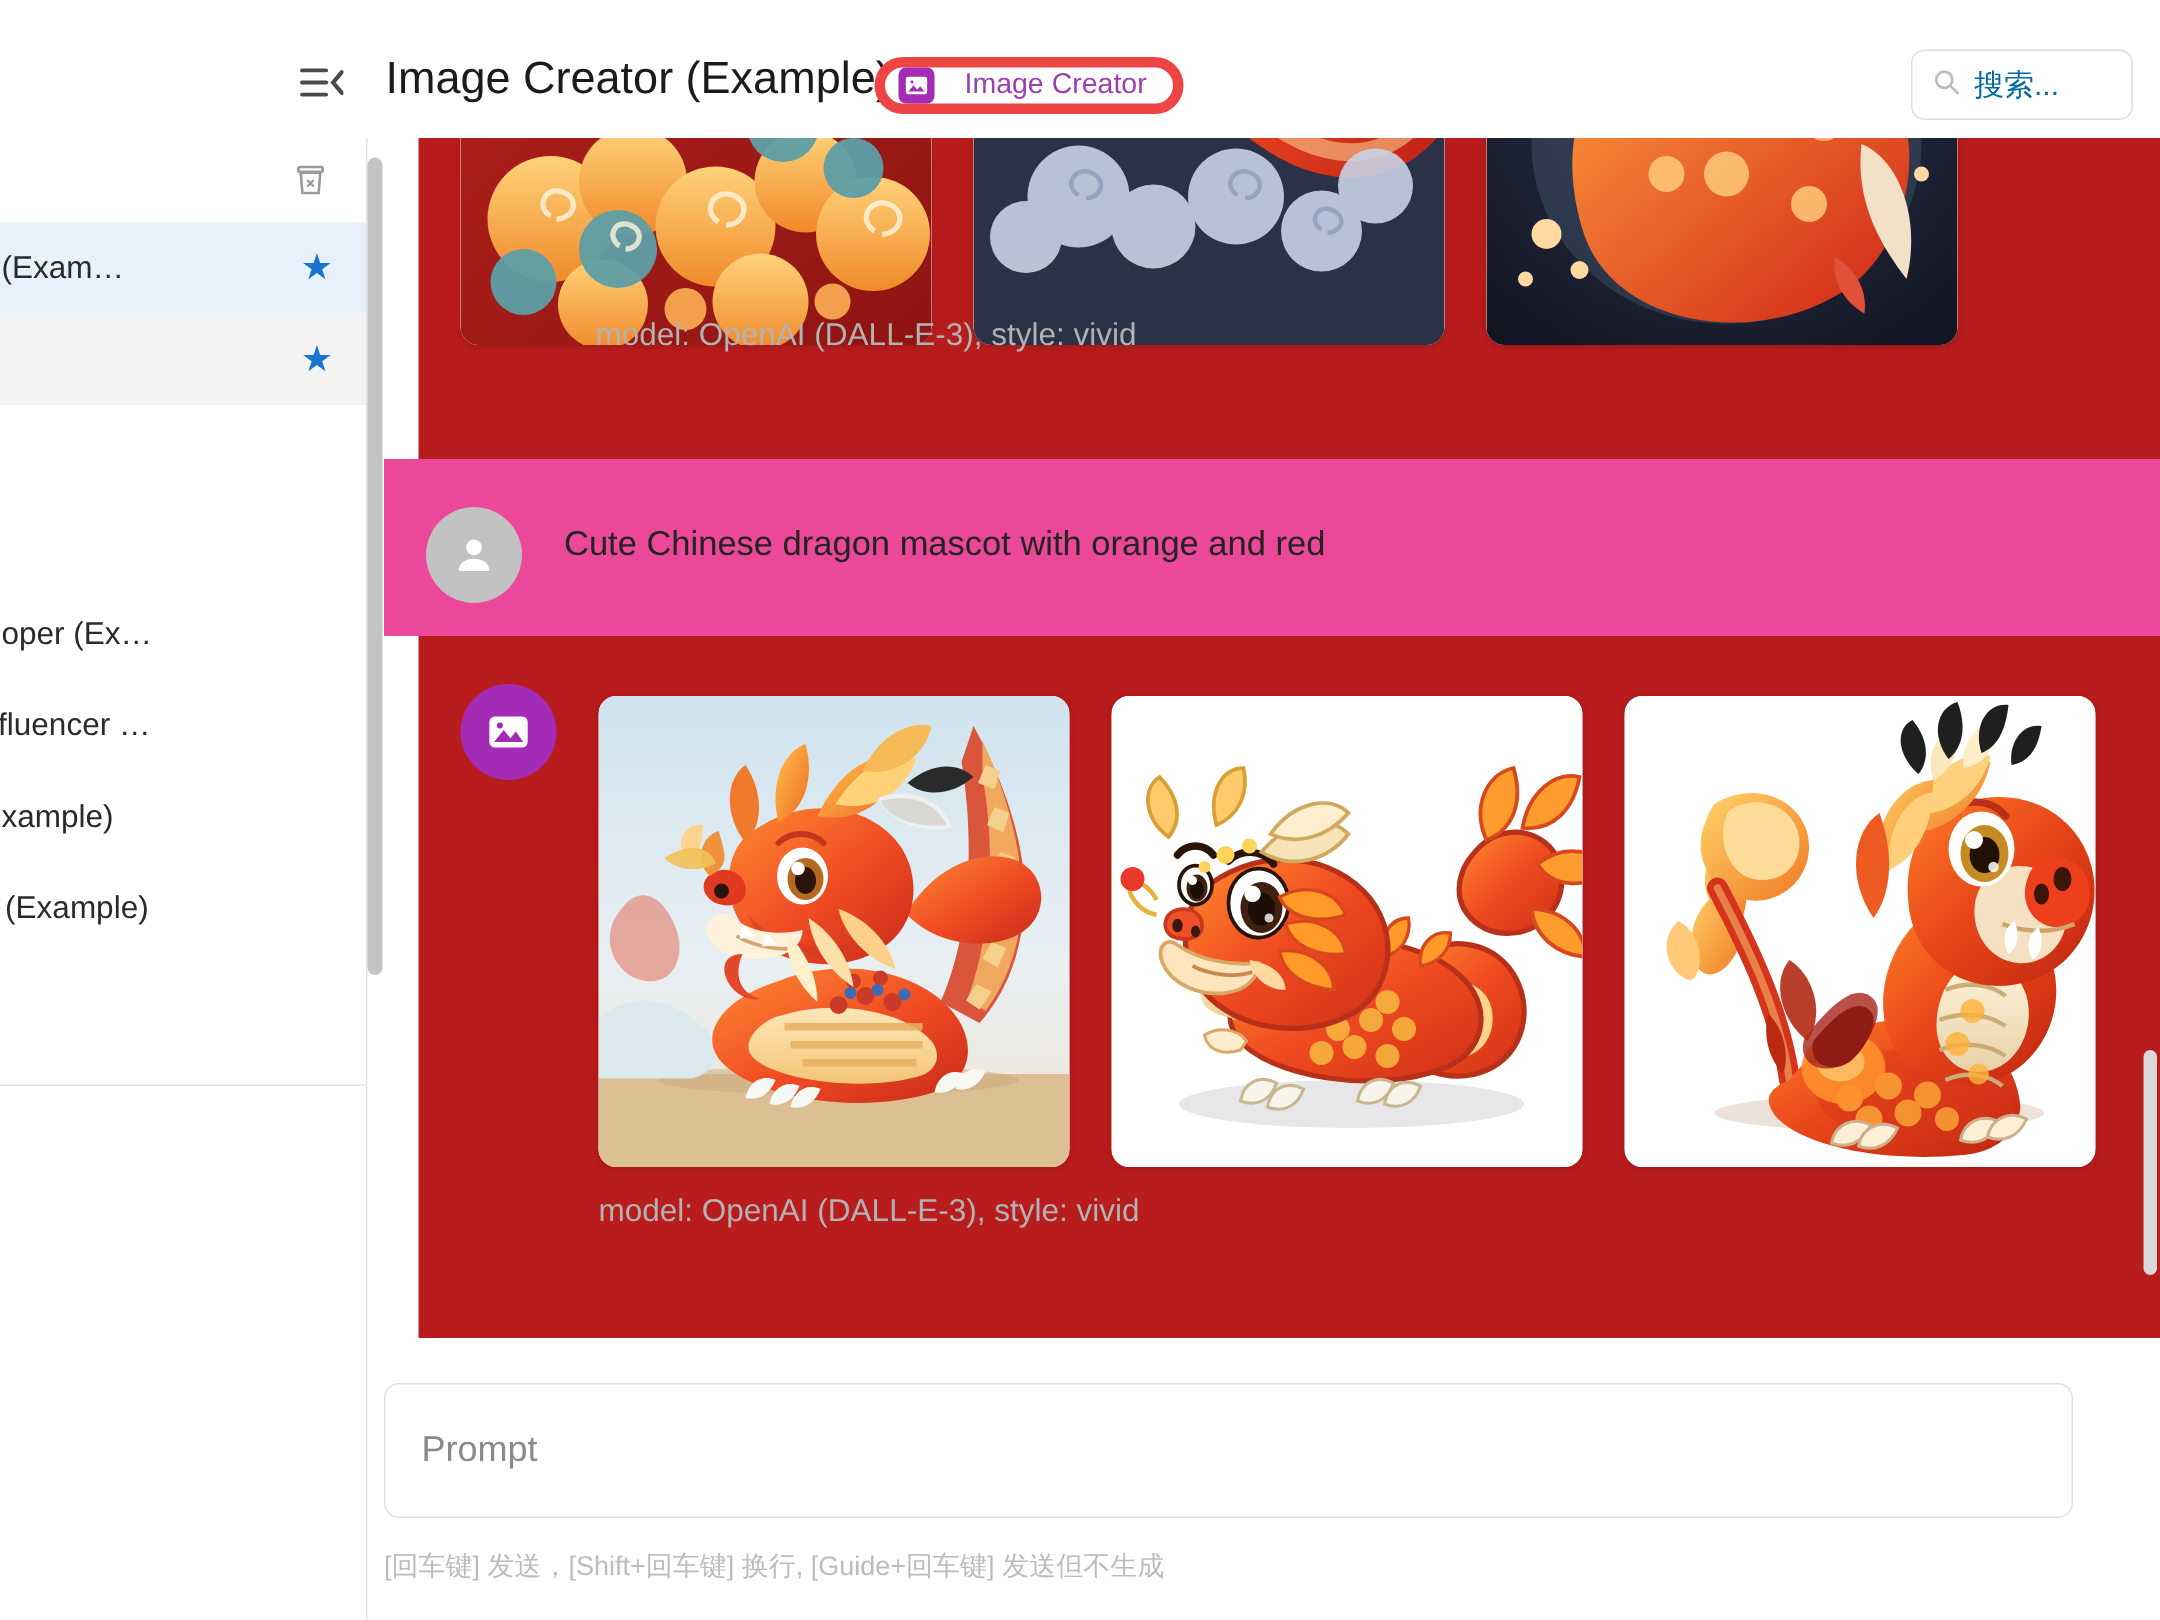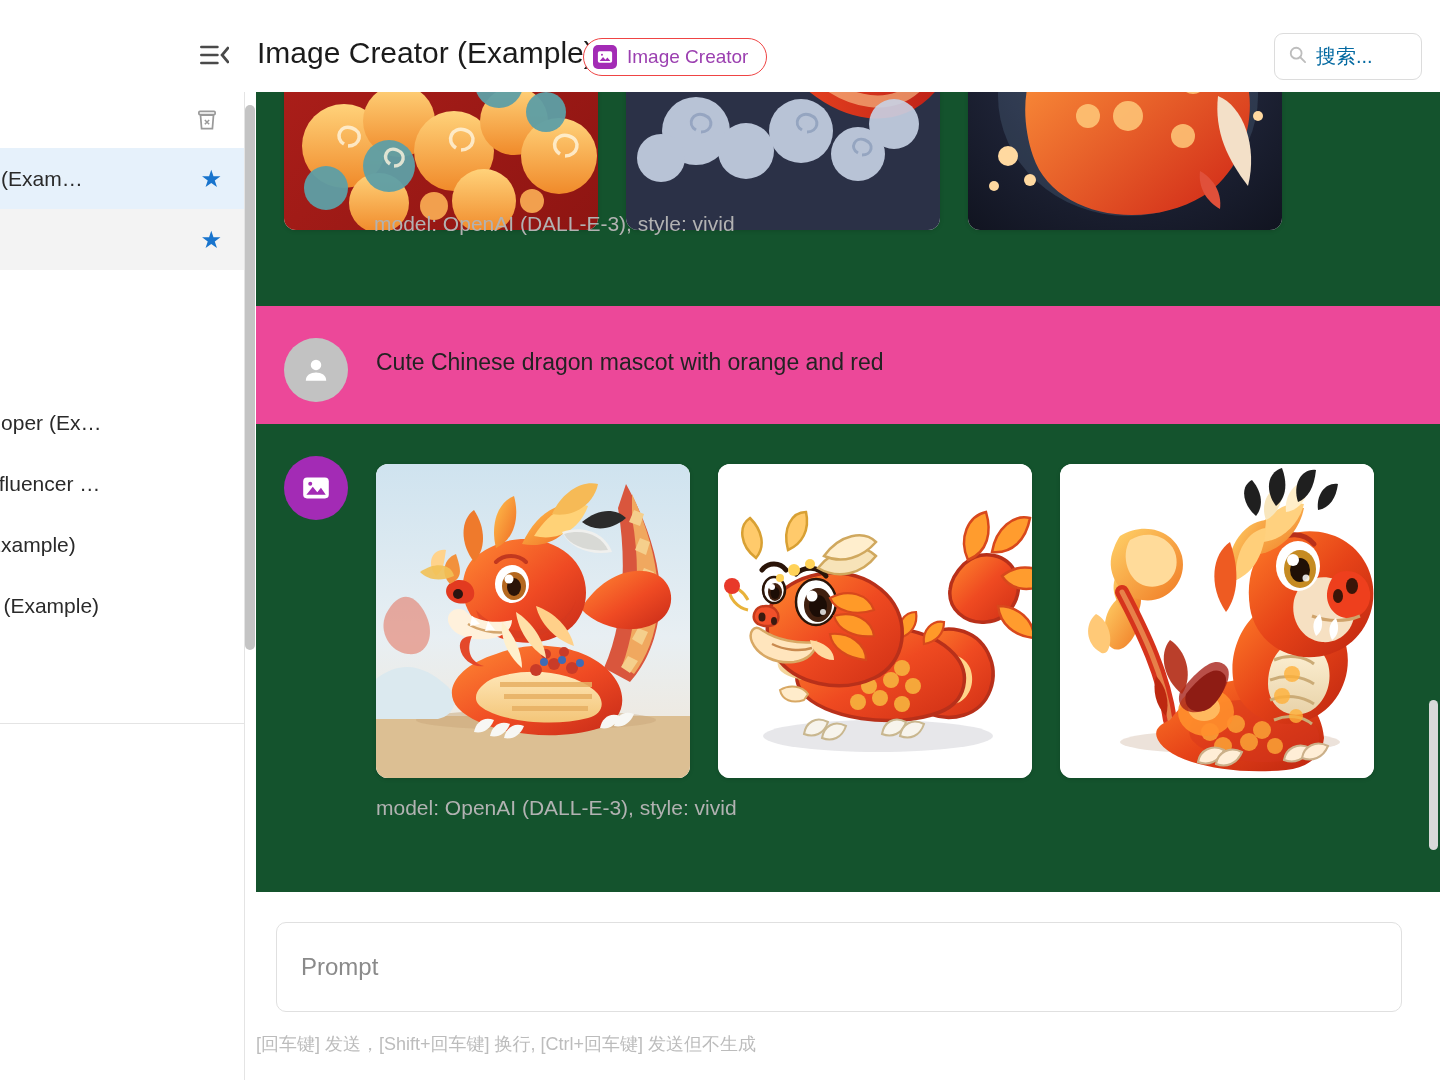--- a/index.html
+++ b/index.html
@@ -80,22 +80,22 @@
     position: absolute; left: 196px; top: 40px;
     width: 36px; height: 30px; display:flex; align-items:center; justify-content:center;
   }
   .topbar-title {
     position: absolute; left: 257px; top: 36px;
     font-size: 30px; color: #1b1b1b; white-space: nowrap;
   }
   .badge {
     position: absolute; left: 583px; top: 38px;
     height: 38px; padding: 0 18px 0 9px;
-    border: 1px solid #ef4444; border-radius: 19px;
-    display: flex; align-items: center; gap: 10px;
+    border: 7px solid #ef4444; border-radius: 19px;
+    display: flex; align-items: center; gap: 20px;
     background: #fff;
   }
   .badge-icon {
     width: 24px; height: 24px; border-radius: 5px; background: #a32bb5;
     display:flex; align-items:center; justify-content:center;
   }
   .badge-text { font-size: 19px; color: #9b3fb0; white-space: nowrap; }
 
   .searchbox {
     position: absolute; left: 1274px; top: 33px;
@@ -105,21 +105,21 @@
     background: #fff;
   }
   .search-ph { font-size: 20px; color: #0369a1; }
 
   .chat-area {
     position: absolute; left: 0; top: 92px; right: 0; bottom: 188px;
     overflow: hidden;
   }
 
   .msg-row { position: relative; padding: 0; }
-  .msg-row.assistant { background: #14532d; }
+  .msg-row.assistant { background: #b91c1c; margin-left: 23px; }
   .msg-row.user { background: #ec4899; }
 
   .msg-inner { display: flex; gap: 28px; padding: 32px 52px 22px 28px; }
 
   .avatar {
     flex: 0 0 auto; width: 64px; height: 64px; border-radius: 50%;
     display: flex; align-items: center; justify-content: center;
   }
   .avatar.user-av { background: #c2c2c2; }
   .avatar.bot-av { background: #a32bb5; }
@@ -142,21 +142,21 @@
   .clip-meta { position: absolute; left: 118px; top: 120px; font-size: 21px; color: #b2b2b2; }
 
   
   .composer {
     position: absolute; left: 0; right: 0; bottom: 0; height: 188px;
     background: #fff; padding: 0 50px 0 0;
   }
   .prompt-box {
     position: absolute; left: 0; top: 30px; width: 1126px; height: 90px;
     border: 1px solid #e0e0e0; border-radius: 10px; background: #fff;
-    display: flex; align-items: center; padding-left: 24px; margin-left: 20px;
+    display: flex; align-items: center; padding-left: 24px;
   }
   .prompt-ph { font-size: 24px; color: #8a8a8a; }
   .hint {
     position: absolute; left: 0; top: 140px;
     font-size: 18px; color: #bcbcbc; white-space: nowrap;
   }
 
   
   .main-scrollbar {
     position: absolute; right: 2px; top: 700px; width: 9px; height: 150px;
@@ -705,20 +705,20 @@
           </div>
         </div>
       </div>
 
     </div>
 
     <div class="composer">
       <div class="prompt-box">
         <span class="prompt-ph">Prompt</span>
       </div>
-      <div class="hint">[回车键] 发送，[Shift+回车键] 换行, [Ctrl+回车键] 发送但不生成</div>
+      <div class="hint">[回车键] 发送，[Shift+回车键] 换行, [Guide+回车键] 发送但不生成</div>
     </div>
 
   </div>
 
   <div class="main-scrollbar"></div>
 
 </div>
 
 </body></html>

